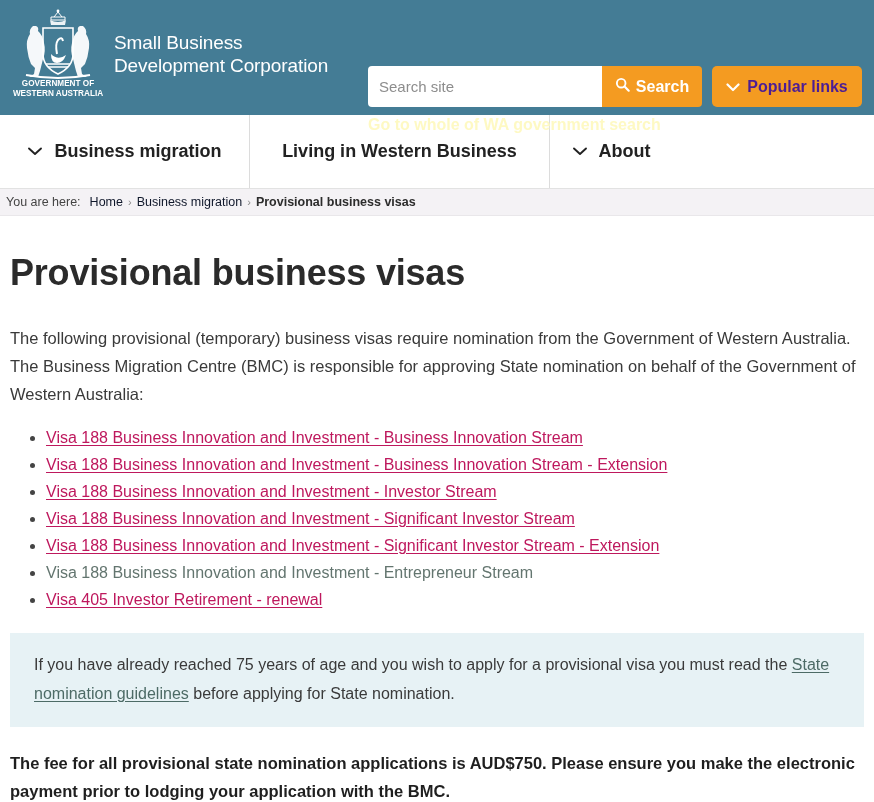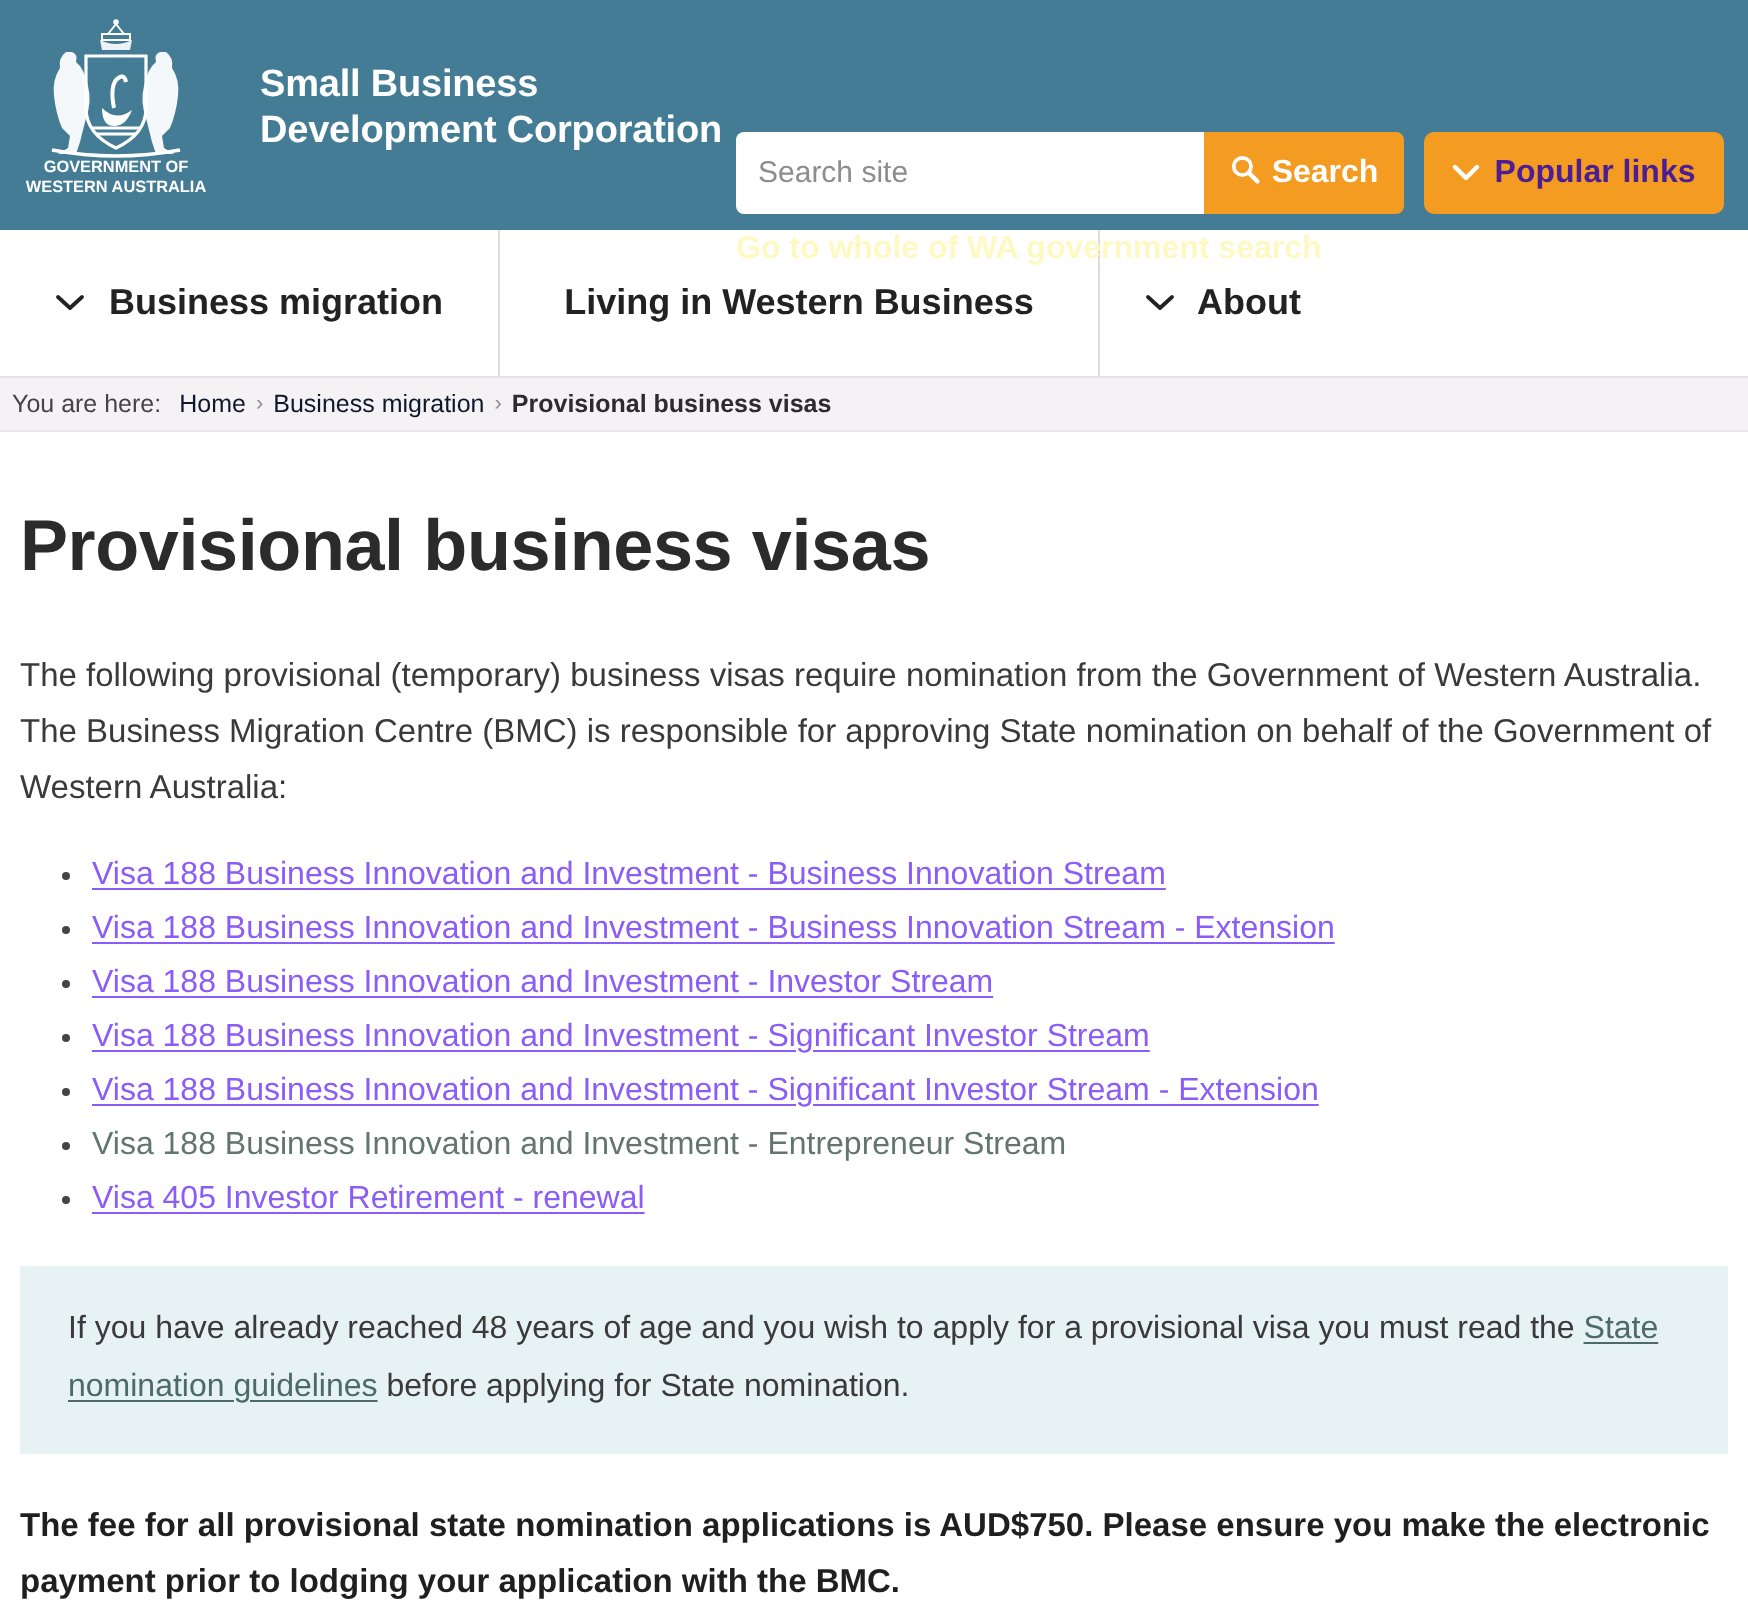--- a/index.html
+++ b/index.html
@@ -34,25 +34,25 @@
   .crest {
     width: 96px;
     height: 92px;
     flex: 0 0 96px;
     position: relative;
   }
   .crest svg { display: block; }
   .brand-text {
     color: #ffffff;
     font-size: 19px;
-    font-weight: bold;
+    font-weight: normal;
     line-height: 23px;
     letter-spacing: -0.1px;
     padding-top: 25px;
-    margin-left: 24px;
+    margin-left: 8px;
     white-space: nowrap;
   }
 
   .search-zone {
     position: absolute;
     left: 368px;
     top: 29px;
     width: 494px;
   }
   .search-row {
@@ -181,21 +181,21 @@
     list-style: disc;
   }
   .visa-list li {
     font-size: 16px;
     line-height: 27px;
     color: #53706B;
     margin: 0;
   }
   .visa-list li::marker { color: #444; }
   .visa-list a {
-    color: #8b5cf6;
+    color: #be185d;
     text-decoration: underline;
     text-underline-offset: 2px;
     cursor: pointer;
   }
   .visa-list span.plain {
     color: #63756F;
     text-decoration: none;
   }
 
   .callout {
@@ -344,18 +344,18 @@
     </li>
     <li>
       <span class="plain">Visa 188 Business Innovation and Investment - Entrepreneur Stream</span>
     </li>
     <li>
       <a href="#">Visa 405 Investor Retirement - renewal</a>
     </li>
   </ul>
 
   <div class="callout">
-    <span>If you have already reached 48 years of age and you wish to apply for a provisional visa you must read the </span><a href="#">State nomination guidelines</a><span> before applying for State nomination.</span>
+    <span>If you have already reached 75 years of age and you wish to apply for a provisional visa you must read the </span><a href="#">State nomination guidelines</a><span> before applying for State nomination.</span>
   </div>
 
   <p class="fee-note">The fee for all provisional state nomination applications is AUD$750. Please ensure you make the electronic payment prior to lodging your application with the BMC.</p>
 
 </main>
 
 </body></html>

